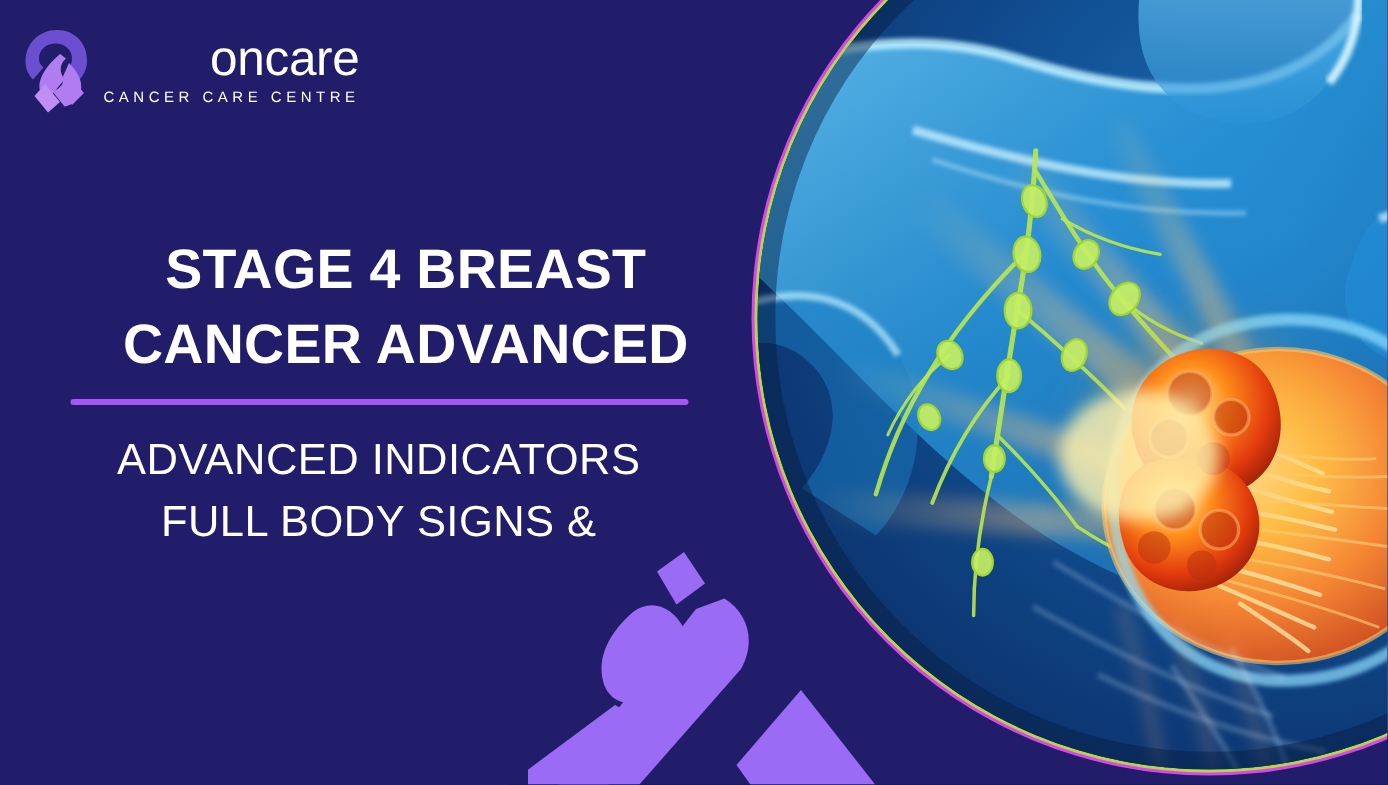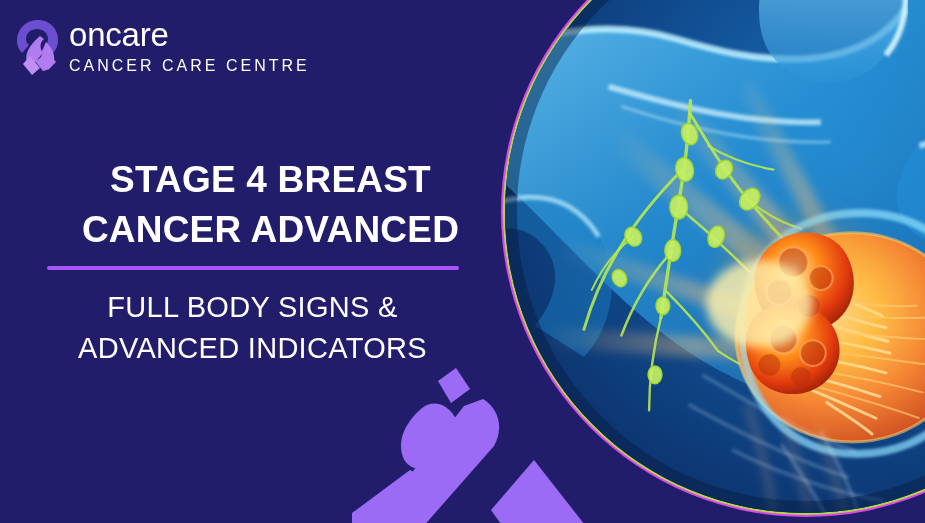--- a/index.html
+++ b/index.html
@@ -31,31 +31,31 @@
   .logo {
     position:absolute;
     left:16px;
     top:18px;
     display:flex;
     align-items:center;
     gap:9px;
     z-index:5;
   }
   .logo-mark { width:44px; height:58px; flex:none; display:block; }
-  .logo-text { display:flex; flex-direction:column; justify-content:center; }
+  .logo-text { display:flex; flex-direction:column; justify-content:center;align-items:flex-end; }
   .logo-word {
     font-size:33px;
     line-height:0.98;
     font-weight:400;
     letter-spacing:-0.2px;
     color:#ffffff;
   }
   .logo-tagline {
     margin-top:5px;
-    font-size:16px;
+    font-size:10px;
     letter-spacing:3.0px;
     color:#ffffff;
     font-weight:400;
     white-space:nowrap;
   }
 
   
   .headline-block {
     position:absolute;
     left:0px;
@@ -156,22 +156,22 @@
     </div>
   </div>
 
   <div class="headline-block">
     <h1 class="headline">
       <span class="line">STAGE 4 BREAST</span>
       <span class="line">CANCER ADVANCED</span>
     </h1>
     <div class="divider"></div>
     <h2 class="subhead">
+      <span class="line">ADVANCED INDICATORS</span>
       <span class="line">FULL BODY SIGNS &amp;</span>
-      <span class="line">ADVANCED INDICATORS</span>
     </h2>
   </div>
 
   <div class="hero-circle">
     <div class="hero-ring-lime"></div>
     <div class="hero-inner">
       <svg class="hero-art" viewBox="0 0 610 610" preserveAspectRatio="xMidYMid slice" aria-hidden="true">
         <defs>
           <radialGradient id="bgGrad" cx="58%" cy="40%" r="75%">
             <stop offset="0%" stop-color="#1c6fb8"></stop>

